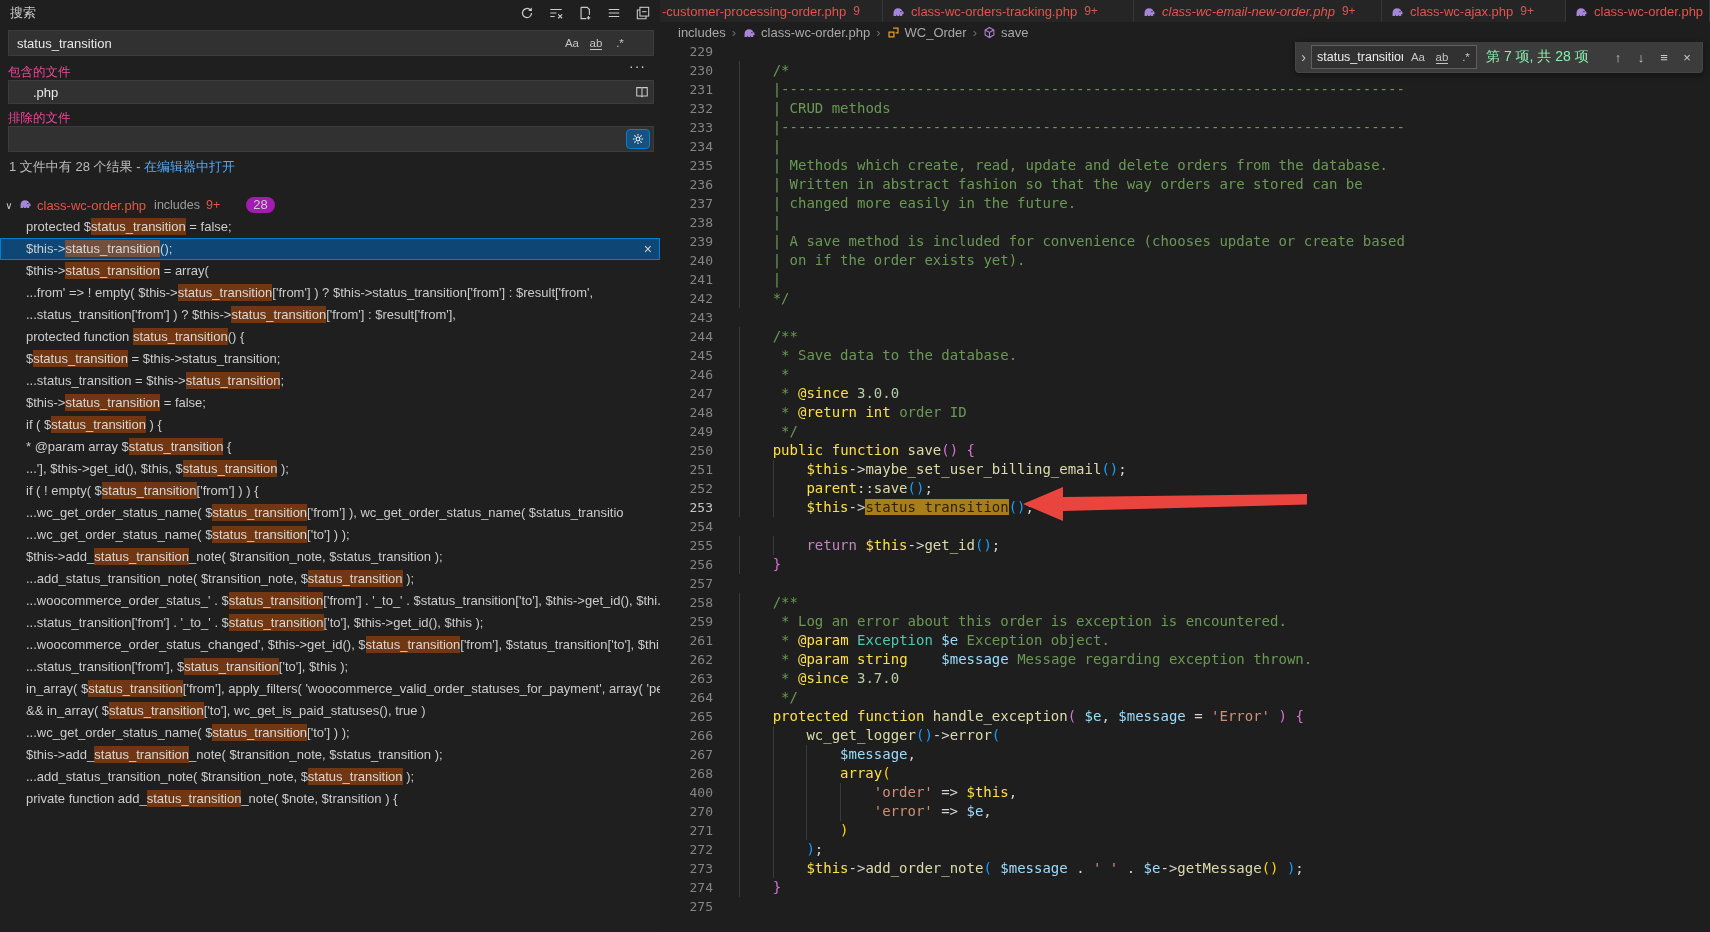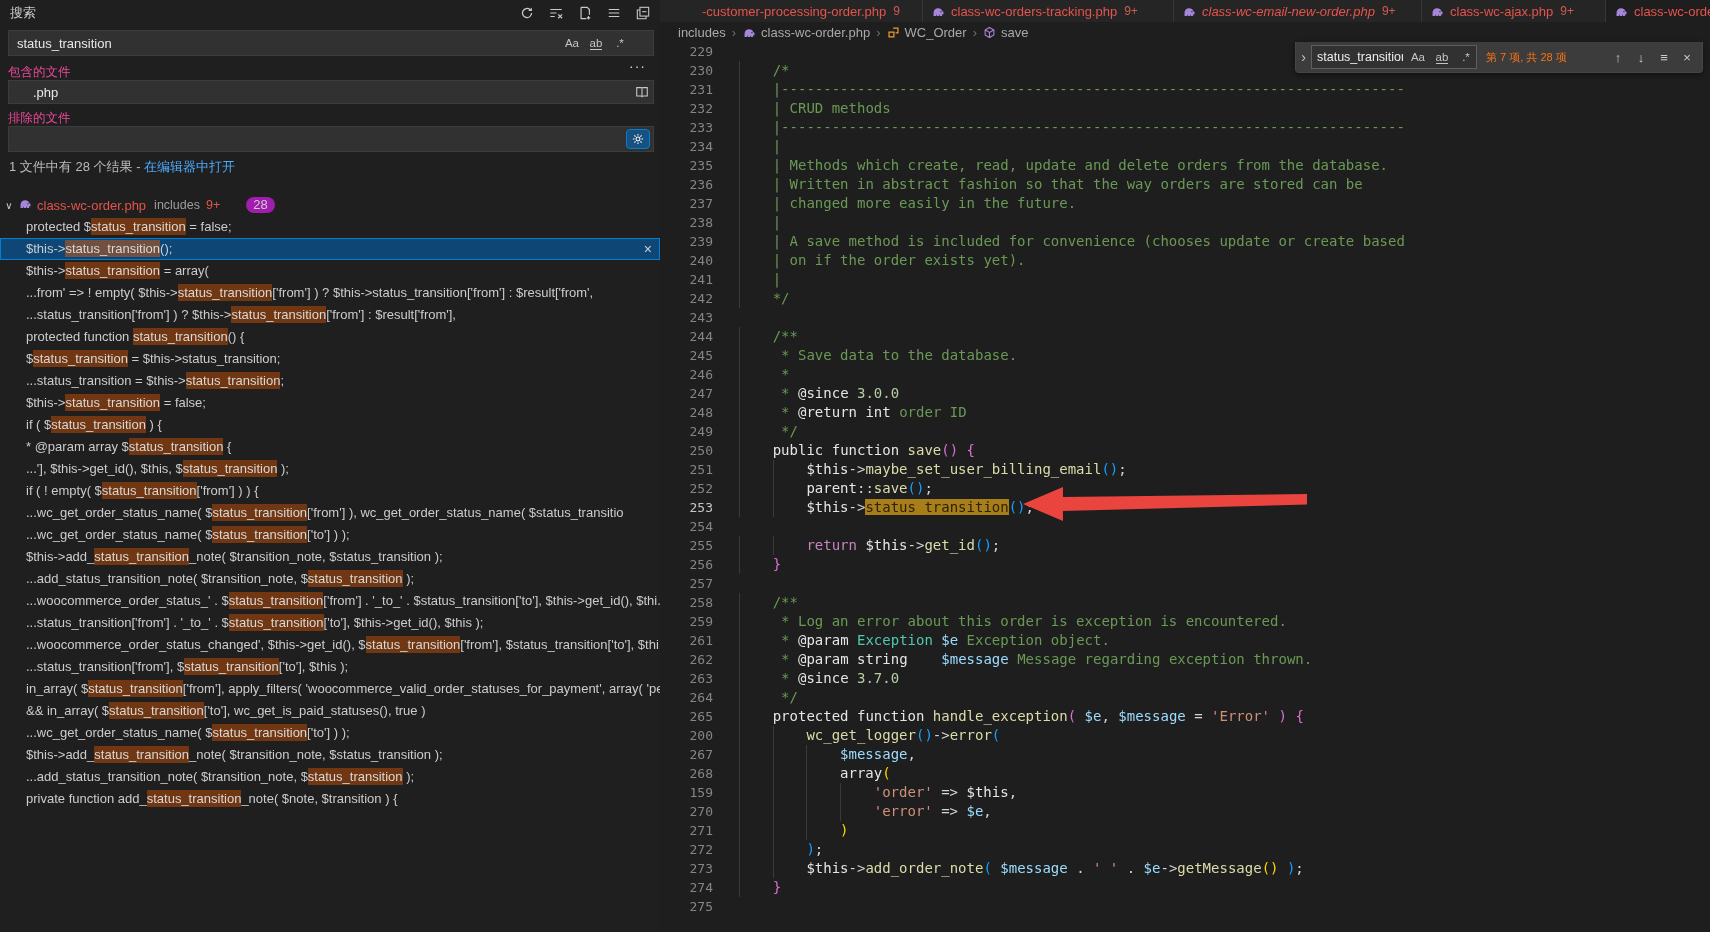--- a/index.html
+++ b/index.html
@@ -60,35 +60,35 @@
   .crumb-sep { margin:0 6px; color:#6E6E6E; }
   .code { position:absolute; left:0; top:42px; right:0; bottom:0; overflow:hidden; cursor:text;
     font-family:"DejaVu Sans Mono","Liberation Mono",monospace; font-size:14px; line-height:19px; }
   .cline { height:19px; white-space:pre; }
   .ln { display:inline-block; width:53px; text-align:right; color:#858585; font-size:13px;
     vertical-align:top; }
   .ln.active { color:#C6C6C6; }
   .lc { display:inline-block; margin-left:26px; white-space:pre; vertical-align:top; }
   .ind { display:inline-block; width:33.7px; height:19px; vertical-align:top;
     border-left:1px solid #3A3A3A; }
-  .c{color:#6A9955}.k{color:#e5e5e5}.K{color:#C586C0}.f{color:#DCDCAA}.v{color:#9CDCFE}
+  .c{color:#6A9955}.k{color:#fde047}.K{color:#C586C0}.f{color:#DCDCAA}.v{color:#9CDCFE}
   .s{color:#CE9178}.n{color:#B5CEA8}.y{color:#4EC9B0}.p{color:#D4D4D4}
   .g1{color:#FFD700}.g2{color:#DA70D6}.g3{color:#179FFF}
   .m{background:#A87E1A;color:#2E2108}
   
   .findw { position:absolute; left:635px; top:42px; width:408px; height:31px; background:#3C3C3C;
     border:1px solid #454545; border-top:0; border-radius:0 0 4px 4px; display:flex; align-items:center;
     box-shadow:0 2px 6px rgba(0,0,0,.45); z-index:5; }
   .find-sash { width:15px; height:100%; display:flex; align-items:center; justify-content:center;
     color:#C5C5C5; font-size:14px; cursor:pointer; }
   .find-input { width:166px; height:24px; background:#313131; border:1px solid #5F5F5F;
     display:flex; align-items:center; }
   .find-input input { width:96px; background:transparent; border:0; outline:0; color:#EDEDED;
     font-size:12.5px; padding:0 5px; font-family:inherit; }
-  .find-count { padding:0 9px; font-size:11px; color:#f97316; white-space:nowrap; }
+  .find-count { padding:0 9px; font-size:14px; color:#86efac; white-space:nowrap; }
   .find-btns { display:flex; gap:3px; margin-left:auto; padding-right:5px; }
   .find-btns .icon-btn { width:20px; height:20px; font-size:13px; }
   .arrow-svg { position:absolute; z-index:6; left:355px; top:484px; pointer-events:none; }
 </style>
 </head>
 <body>
 
 <div class="sidebar">
   <div class="panel-title">搜索</div>
   <div class="side-toolbar" id="side-toolbar">
@@ -206,21 +206,21 @@
         <div class="rrow"><span>...wc_get_order_status_name( $</span><mark>status_transition</mark><span>['to'] ) );</span></div>
         <div class="rrow"><span>$this-&gt;add_</span><mark>status_transition</mark><span>_note( $transition_note, $status_transition );</span></div>
         <div class="rrow"><span>...add_status_transition_note( $transition_note, $</span><mark>status_transition</mark><span> );</span></div>
         <div class="rrow"><span>private function add_</span><mark>status_transition</mark><span>_note( $note, $transition ) {</span></div>
       </div>
   </div>
 </div>
 
 <div class="editor">
   <div class="tabbar" id="tabbar">
-      <div class="tab first" style="width: 223px; margin-left: 40px;">
+      <div class="tab first" style="width: 223px;">
         <span class="tlabel">-customer-processing-order.php</span>
         <span class="tbadge">9</span>
       </div>
       <div class="tab" style="width: 251px;">
         <span class="ticon">
           <svg width="14" height="13" viewBox="0 0 16 16">
             <path fill="#A586D8" d="M2.5 13.5V9.8C2.5 6.2 4.8 4 8.1 4c2.7 0 4.6 1.3 5 3.4.9.2 1.7 1 1.7 2.1v1.8h-1.7v2.2h-2.9v-1.6h-.8v1.6H6.5v-1.6h-.8v1.6H2.5z"></path>
             <circle cx="11.6" cy="8.2" r=".8" fill="#1F1F1F"></circle>
           </svg>
         </span>
@@ -322,24 +322,24 @@
       <div class="cline"><span class="ln">255</span><span class="lc"><span class="ind"></span><span class="ind"></span><span class="K">return</span><span class="p"> </span><span class="k">$this</span><span class="p">-&gt;</span><span class="f">get_id</span><span class="g3">()</span><span class="p">;</span></span></div>
       <div class="cline"><span class="ln">256</span><span class="lc"><span class="ind"></span><span class="g2">}</span></span></div>
       <div class="cline"><span class="ln">257</span><span class="lc"></span></div>
       <div class="cline"><span class="ln">258</span><span class="lc"><span class="ind"></span><span class="c">/**</span></span></div>
       <div class="cline"><span class="ln">259</span><span class="lc"><span class="ind"></span><span class="c"> * Log an error about this order is exception is encountered.</span></span></div>
       <div class="cline"><span class="ln">261</span><span class="lc"><span class="ind"></span><span class="c"> * </span><span class="k">@param</span><span class="c"> </span><span class="y">Exception</span><span class="c"> </span><span class="v">$e</span><span class="c"> Exception object.</span></span></div>
       <div class="cline"><span class="ln">262</span><span class="lc"><span class="ind"></span><span class="c"> * </span><span class="k">@param</span><span class="c"> </span><span class="k">string</span><span class="c">    </span><span class="v">$message</span><span class="c"> Message regarding exception thrown.</span></span></div>
       <div class="cline"><span class="ln">263</span><span class="lc"><span class="ind"></span><span class="c"> * </span><span class="k">@since</span><span class="c"> </span><span class="n">3.7.0</span></span></div>
       <div class="cline"><span class="ln">264</span><span class="lc"><span class="ind"></span><span class="c"> */</span></span></div>
       <div class="cline"><span class="ln">265</span><span class="lc"><span class="ind"></span><span class="k">protected</span><span class="p"> </span><span class="k">function</span><span class="p"> </span><span class="f">handle_exception</span><span class="g2">(</span><span class="p"> </span><span class="v">$e</span><span class="p">, </span><span class="v">$message</span><span class="p"> = </span><span class="s">'Error'</span><span class="p"> </span><span class="g2">)</span><span class="p"> </span><span class="g2">{</span></span></div>
-      <div class="cline"><span class="ln">200</span><span class="lc"><span class="ind"></span><span class="ind"></span><span class="f">wc_get_logger</span><span class="g3">()</span><span class="p">-&gt;</span><span class="f">error</span><span class="g3">(</span></span></div>
+      <div class="cline"><span class="ln">266</span><span class="lc"><span class="ind"></span><span class="ind"></span><span class="f">wc_get_logger</span><span class="g3">()</span><span class="p">-&gt;</span><span class="f">error</span><span class="g3">(</span></span></div>
       <div class="cline"><span class="ln">267</span><span class="lc"><span class="ind"></span><span class="ind"></span><span class="ind"></span><span class="v">$message</span><span class="p">,</span></span></div>
       <div class="cline"><span class="ln">268</span><span class="lc"><span class="ind"></span><span class="ind"></span><span class="ind"></span><span class="k">array</span><span class="g1">(</span></span></div>
-      <div class="cline"><span class="ln">159</span><span class="lc"><span class="ind"></span><span class="ind"></span><span class="ind"></span><span class="ind"></span><span class="s">'order'</span><span class="p"> =&gt; </span><span class="k">$this</span><span class="p">,</span></span></div>
+      <div class="cline"><span class="ln">400</span><span class="lc"><span class="ind"></span><span class="ind"></span><span class="ind"></span><span class="ind"></span><span class="s">'order'</span><span class="p"> =&gt; </span><span class="k">$this</span><span class="p">,</span></span></div>
       <div class="cline"><span class="ln">270</span><span class="lc"><span class="ind"></span><span class="ind"></span><span class="ind"></span><span class="ind"></span><span class="s">'error'</span><span class="p"> =&gt; </span><span class="v">$e</span><span class="p">,</span></span></div>
       <div class="cline"><span class="ln">271</span><span class="lc"><span class="ind"></span><span class="ind"></span><span class="ind"></span><span class="g1">)</span></span></div>
       <div class="cline"><span class="ln">272</span><span class="lc"><span class="ind"></span><span class="ind"></span><span class="g3">)</span><span class="p">;</span></span></div>
       <div class="cline"><span class="ln">273</span><span class="lc"><span class="ind"></span><span class="ind"></span><span class="k">$this</span><span class="p">-&gt;</span><span class="f">add_order_note</span><span class="g3">(</span><span class="p"> </span><span class="v">$message</span><span class="p"> . </span><span class="s">' '</span><span class="p"> . </span><span class="v">$e</span><span class="p">-&gt;</span><span class="f">getMessage</span><span class="g1">()</span><span class="p"> </span><span class="g3">)</span><span class="p">;</span></span></div>
       <div class="cline"><span class="ln">274</span><span class="lc"><span class="ind"></span><span class="g2">}</span></span></div>
       <div class="cline"><span class="ln">275</span><span class="lc"></span></div>
     </div>
 
   <div class="findw">
     <div class="find-sash">›</div>

